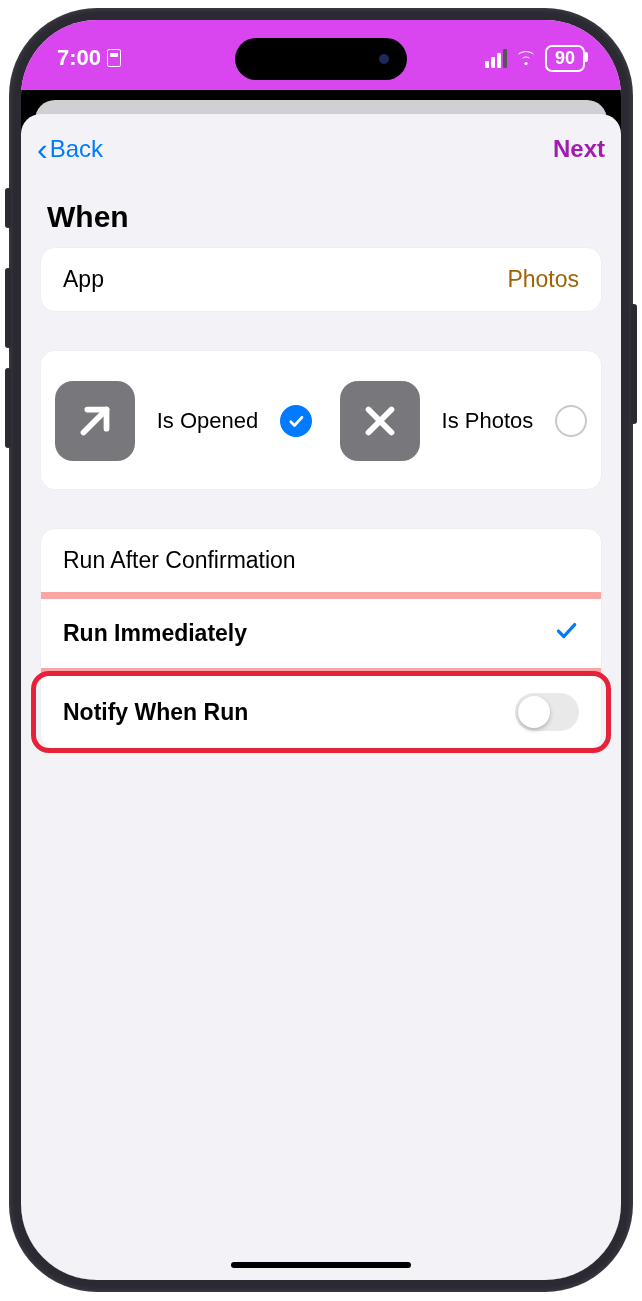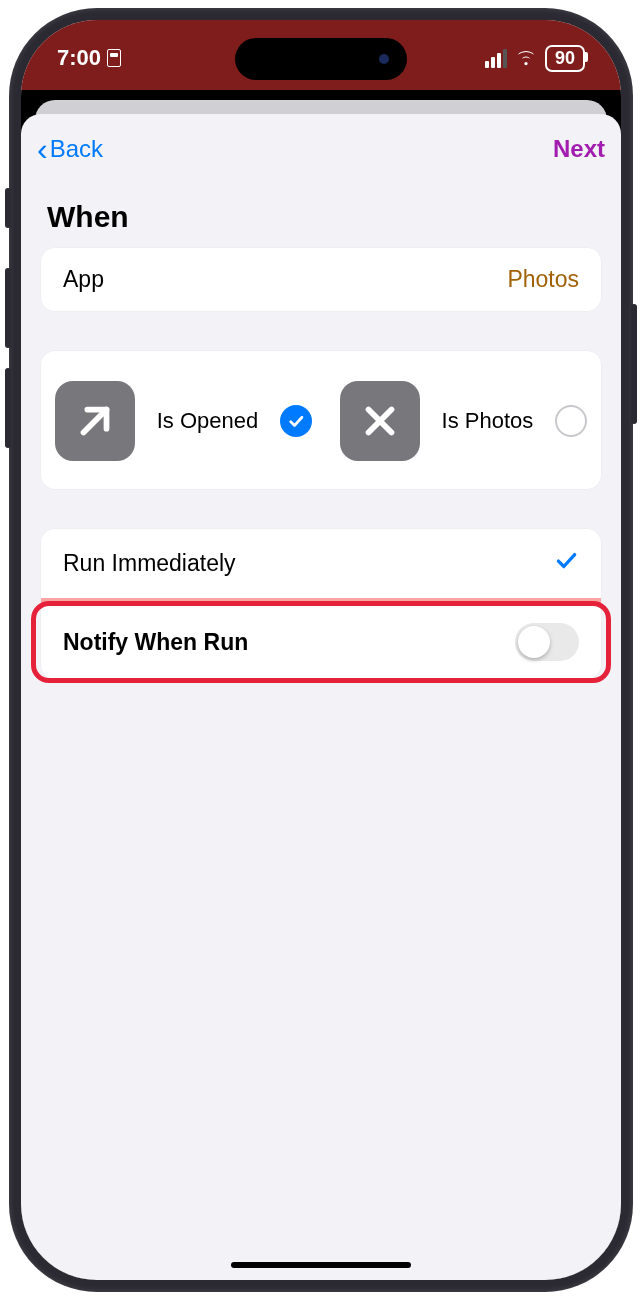--- a/index.html
+++ b/index.html
@@ -52,21 +52,21 @@
     justify-content:flex-end;
     padding-right:18px;
   }
   .island-dot {
     width:10px; height:10px; border-radius:50%; background:#1a2a5a;
   }
   .status-bar {
     position: absolute;
     top: 0; left: 0; right: 0;
     height: 70px;
-    background: #7f1d1d;
+    background: #d946ef;
     color: #fff;
     display: flex;
     align-items: center;
     justify-content: space-between;
     padding: 0 36px;
     font-weight: 600;
     font-size: 22px;
     z-index: 40;
     padding-top:6px;
   }
@@ -279,20 +279,24 @@
                     </svg>
                 </div>
                 <div class="trigger-label">Is Photos</div>
                 <div class="radio"></div>
               </div>
             </div>
           </div>
 
           <div class="card run-card">
             <div class="row">
+              <span class="row-label">Run After Confirmation</span>
+              <span></span>
+            </div>
+            <div class="row">
               <span class="row-label">Run Immediately</span>
               <span class="check-mark">
                 <svg viewBox="0 0 24 24" width="26" height="26" fill="none" stroke="#007aff" stroke-width="3" stroke-linecap="round" stroke-linejoin="round">
                     <polyline points="5 13 10 18 20 7"></polyline>
                   </svg>
               </span>
             </div>
             <div class="row highlight-ring">
               <span class="row-label">Notify When Run</span>
               <span class="toggle">

